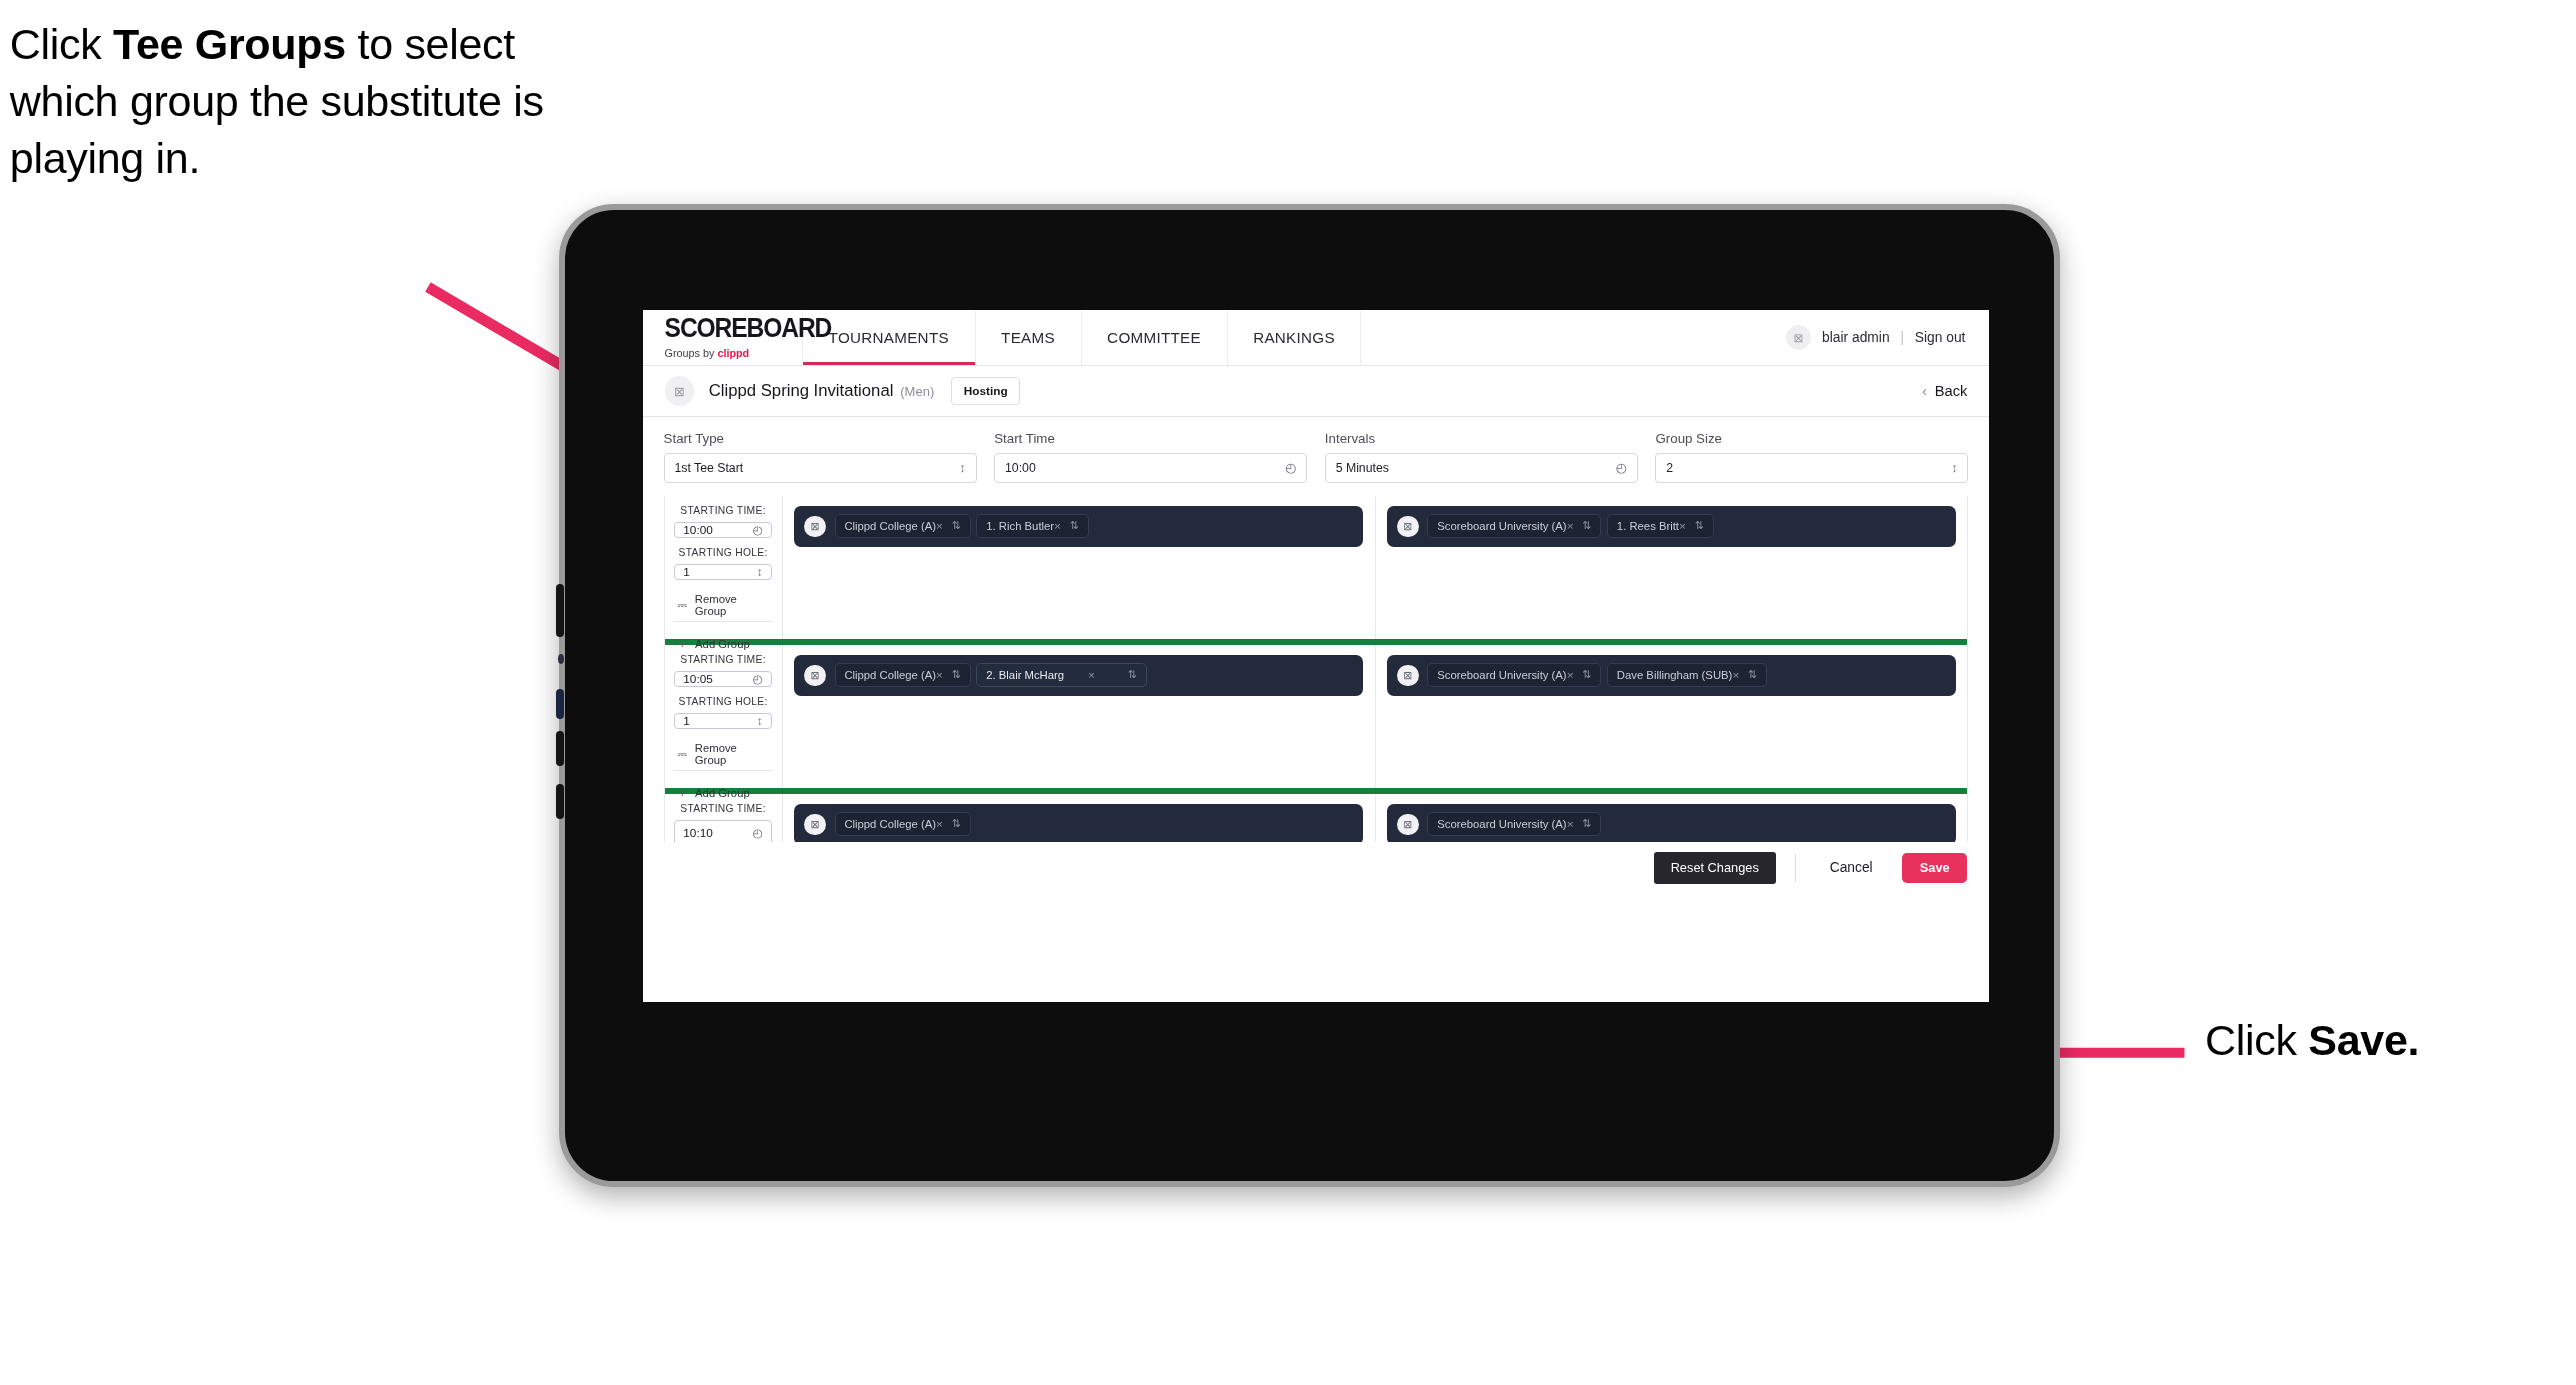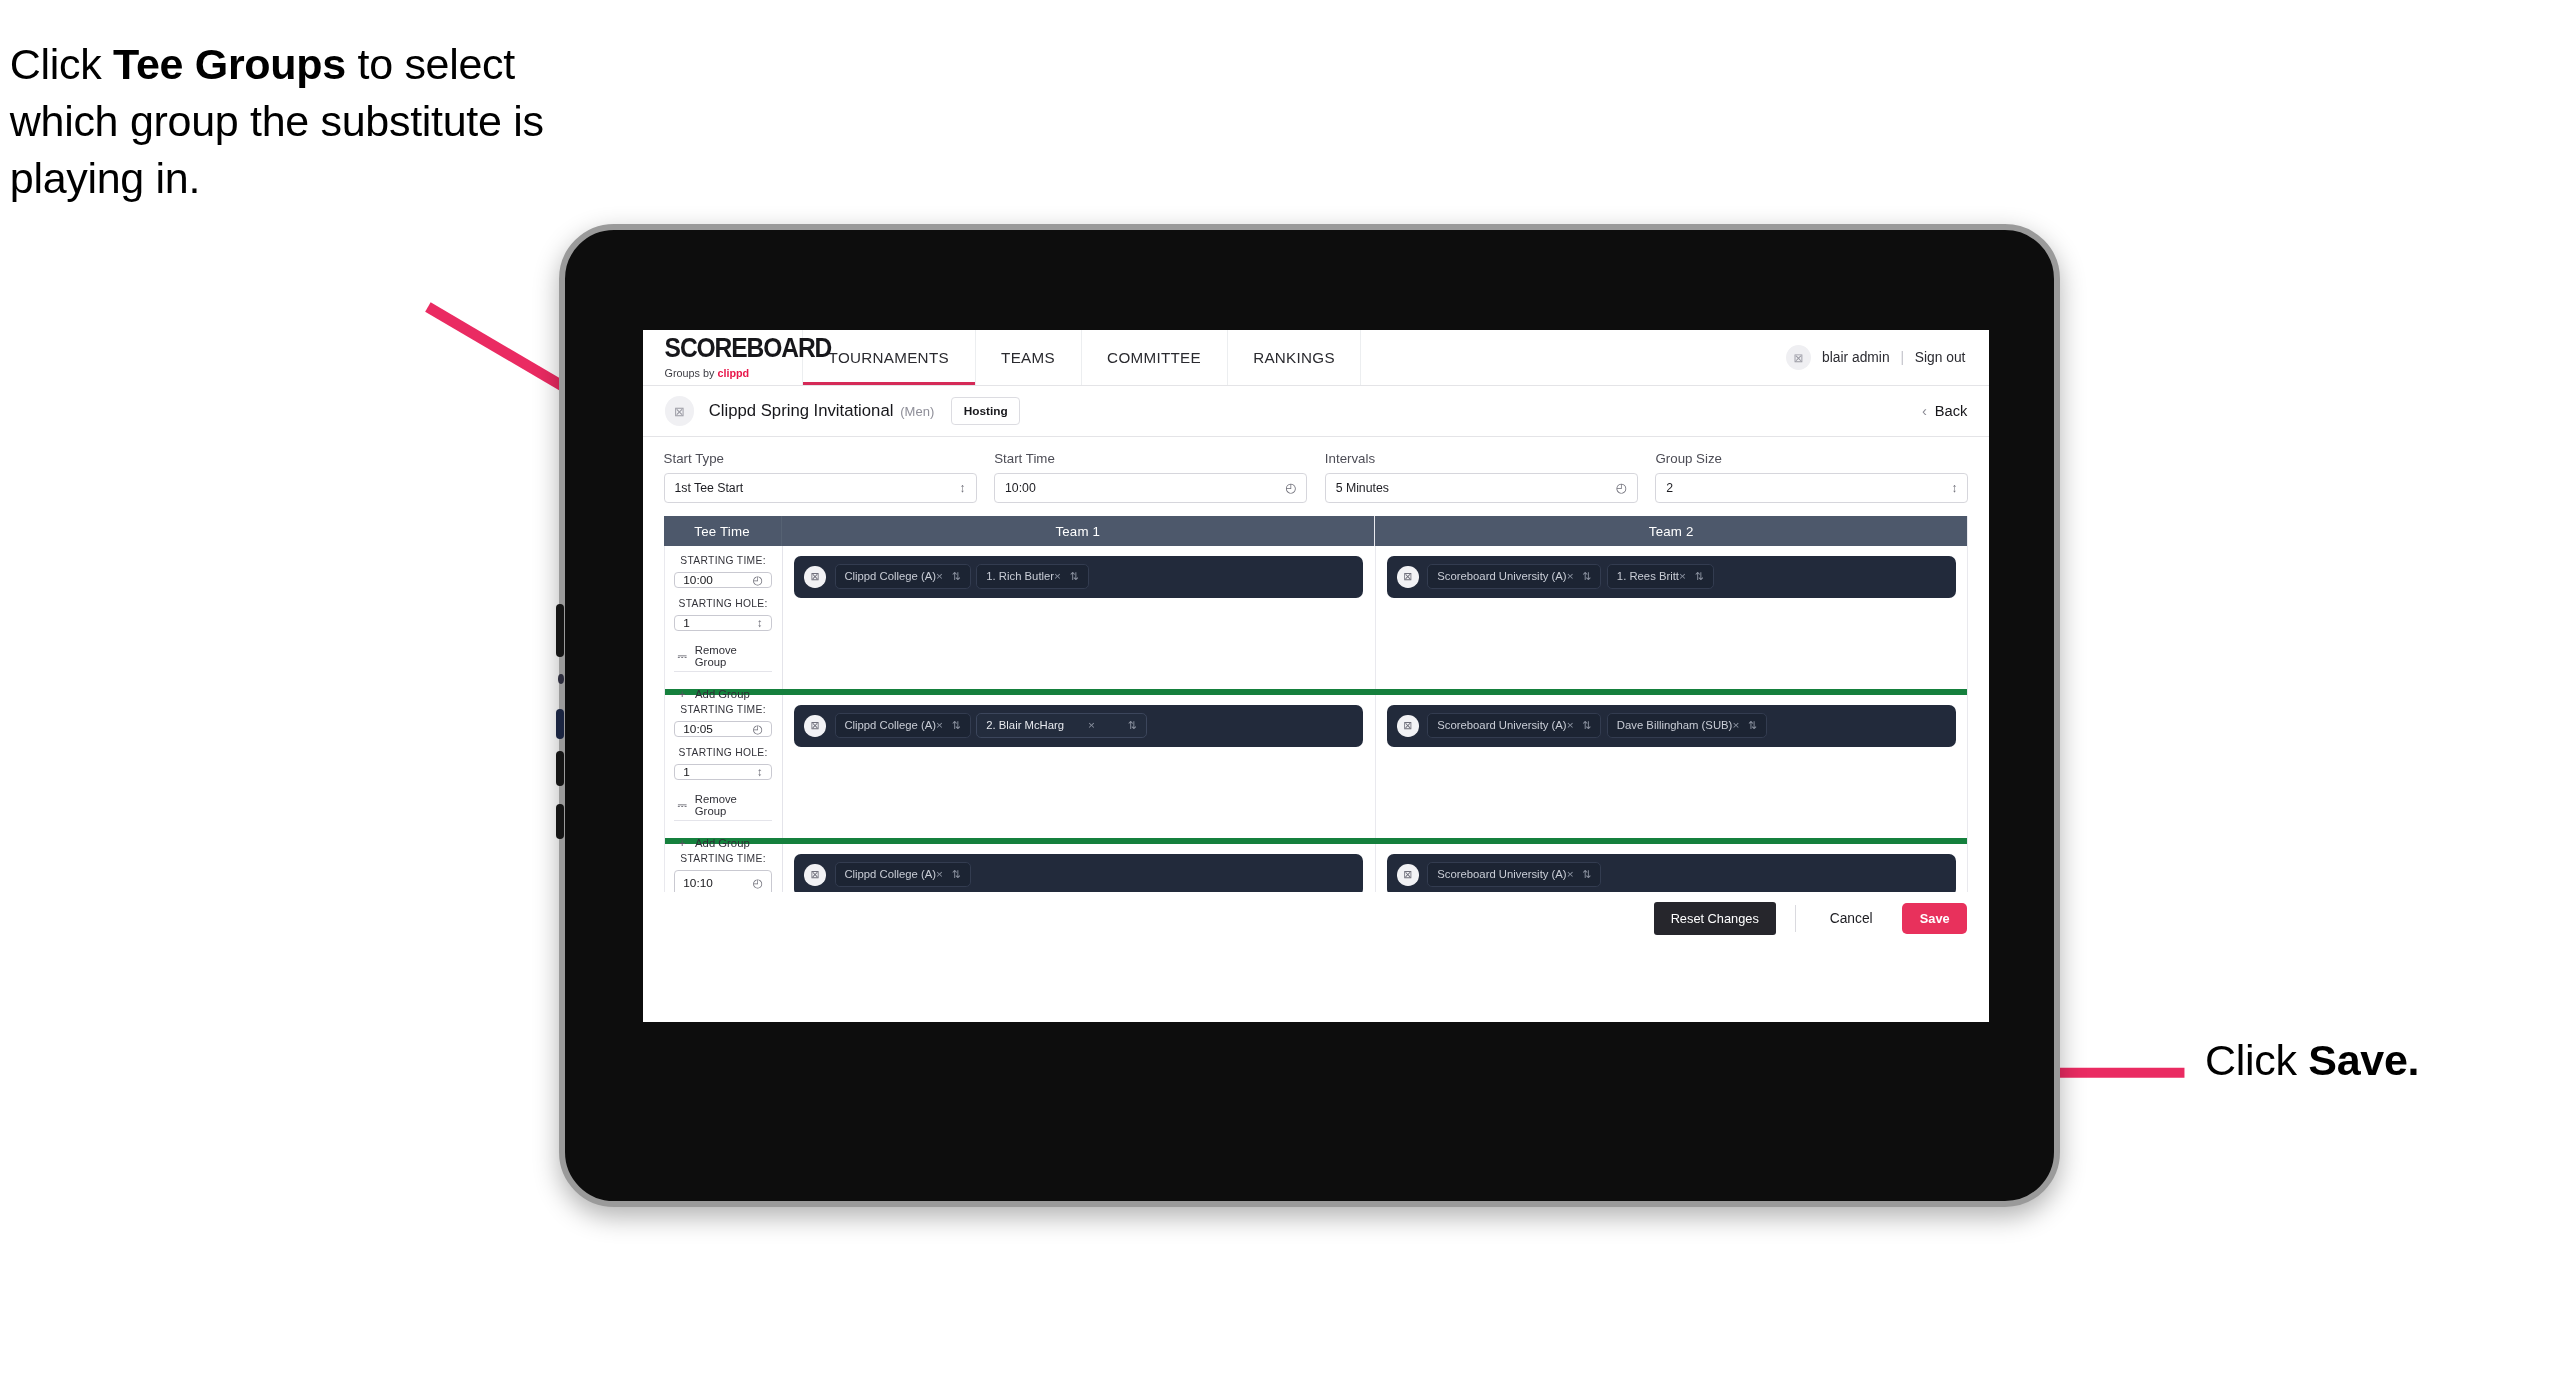--- a/index.html
+++ b/index.html
@@ -2,21 +2,21 @@
 <html><head>
 <meta charset="utf-8">
 <style>
   * { box-sizing: border-box; margin: 0; padding: 0; }
   html, body {
     width: 2576px; height: 1385px;
     background: #ffffff;
     font-family: "Liberation Sans", sans-serif;
     overflow: hidden;
   }
-  #stage { position: relative; width: 2576px; height: 1284px; margin-top: 20px; }
+  #stage { position: relative; width: 2576px; height: 1284px; }
 
   
   .annot {
     position: absolute;
     font-family: "Liberation Sans", sans-serif;
     color: #000;
     font-size: 43px;
     line-height: 1.33;
     letter-spacing: -0.3px;
   }
@@ -310,25 +310,20 @@
         </div>
         <div class="ctrl">
           <div class="ctrl-label">Group Size</div>
           <div class="ctrl-box">
             <span class="val">2</span>
             <span class="gly">↕</span>
           </div>
         </div>
       </div>
 
-      <div id="tablehead">
-        <div class="th col-tee">Tee Time</div>
-        <div class="th col-team">Team 1</div>
-        <div class="th col-team">Team 2</div>
-      </div>
 
       <div id="tablebody">
 
         <div class="grouprow" style="height:149px;">
           <div class="teecell">
             <div class="tee-lab">STARTING TIME:</div>
             <div class="tee-box">
               <span class="v">10:00</span>
               <span class="g">◴</span>
             </div>

